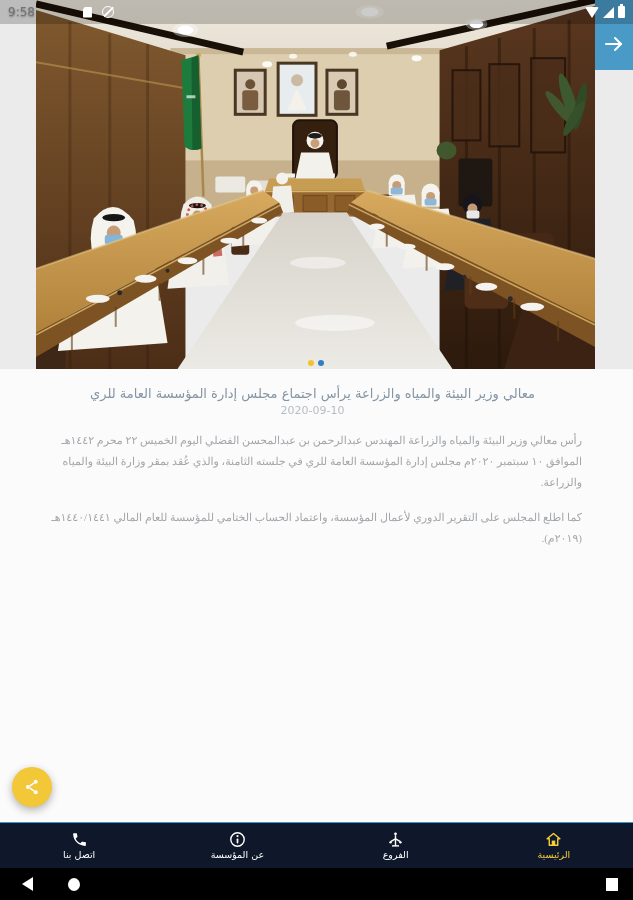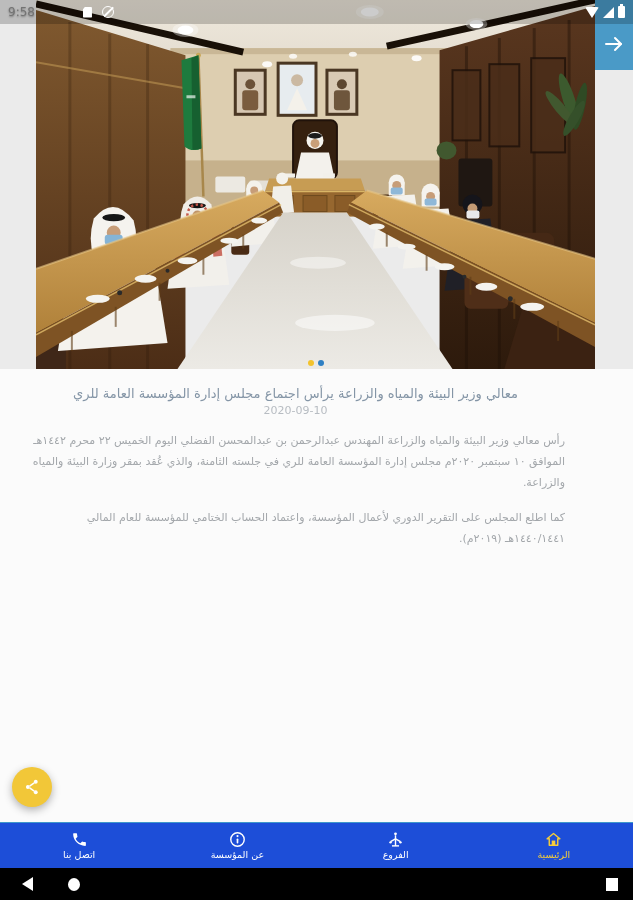--- a/index.html
+++ b/index.html
@@ -23,31 +23,31 @@
     clip-path:polygon(0 25%,25% 0,100% 0,100% 100%,0 100%);}
   .sb-circ{width:12px;height:12px;border:1.6px solid #fff;border-radius:50%;margin-left:10px;position:relative;}
   .sb-circ::after{content:"";position:absolute;left:-1px;top:4px;width:13px;height:1.6px;background:#fff;transform:rotate(-45deg);}
   .sb-right{margin-left:auto;display:flex;align-items:center;gap:4px;margin-right:8px;}
   .sb-wifi{width:0;height:0;border-left:7px solid transparent;border-right:7px solid transparent;border-bottom:11px solid #fff;transform:rotate(180deg);border-radius:2px;}
   .sb-signal{width:0;height:0;border-left:11px solid transparent;border-bottom:11px solid #fff;}
   .sb-batt{width:7px;height:12px;background:#fff;border-radius:1px;position:relative;}
   .sb-batt::before{content:"";position:absolute;top:-2px;left:2px;width:3px;height:2px;background:#fff;}
 
   
-  .content{position:absolute;top:372px;left:0;width:591px;}
+  .content{position:absolute;top:372px;left:17px;width:591px;}
   .article-title{margin:12px 40px 0;font-size:13px;font-weight:normal;color:#8495a6;text-align:center;line-height:1.5;}
   .article-date{font-size:11px;color:#b7bcc2;text-align:center;}
-  .content p{margin:13px 26px 0;font-size:11px;color:#a3a7ab;line-height:1.95;text-align:right;}
+  .content p{margin:13px 26px 0;font-size:11px;color:#a3a7ab;line-height:1.95;text-align:right;font-family:Liberation Serif, serif;}
 
   
   .fab{position:absolute;left:12px;top:767px;width:40px;height:40px;border-radius:50%;border:none;
     background:#f2c738;box-shadow:0 3px 8px rgba(0,0,0,.30);display:flex;align-items:center;justify-content:center;cursor:pointer;}
 
   
-  .bottomnav{position:absolute;top:822px;left:0;width:633px;height:46px;background:#1d4ed8;
+  .bottomnav{position:absolute;top:822px;left:0;width:633px;height:46px;background:#0f172a;
     border-top:1px solid #3e97cc;display:flex;}
   .nav-item{flex:1;display:flex;flex-direction:column;align-items:center;justify-content:center;gap:2px;
     color:#fff;cursor:pointer;}
   .nav-item .nav-label{font-size:9.5px;line-height:1;}
   .nav-item svg{display:block;}
   .nav-item.active{color:#f5cd3a;}
 
   
   .androidnav{position:absolute;top:868px;left:0;width:633px;height:32px;background:#000;}
   .an-btn{position:absolute;top:0;width:24px;height:32px;background:none;border:none;display:flex;align-items:center;justify-content:center;cursor:pointer;}

